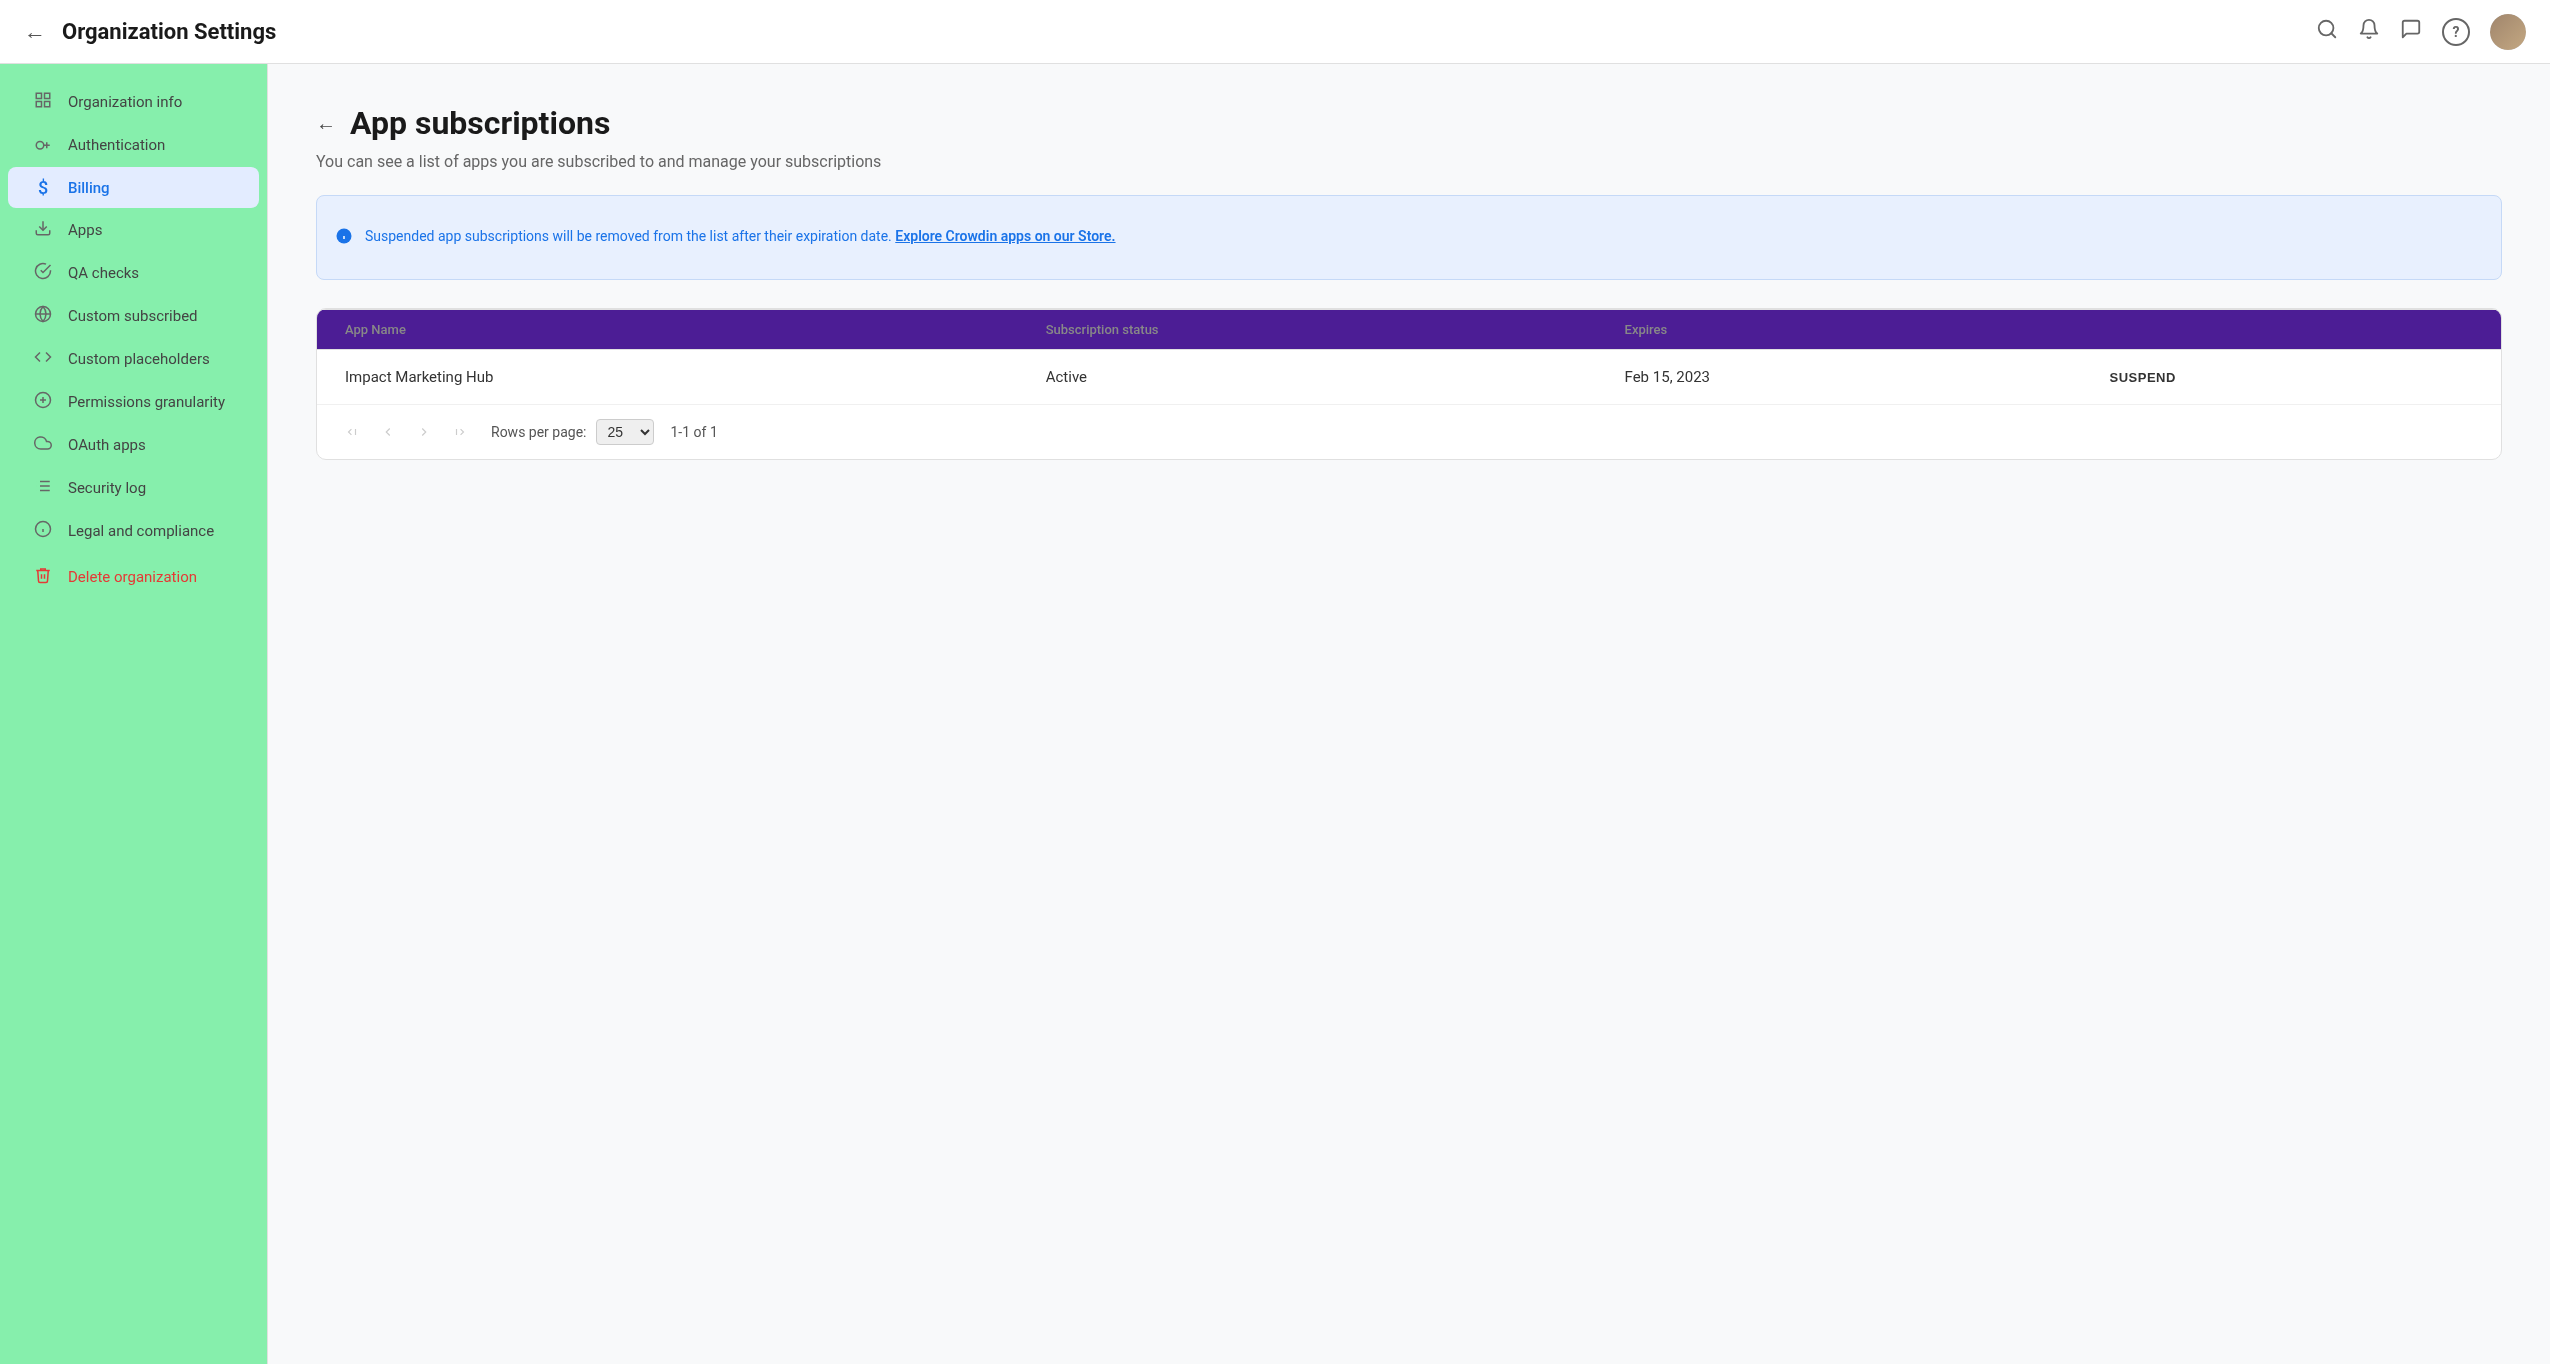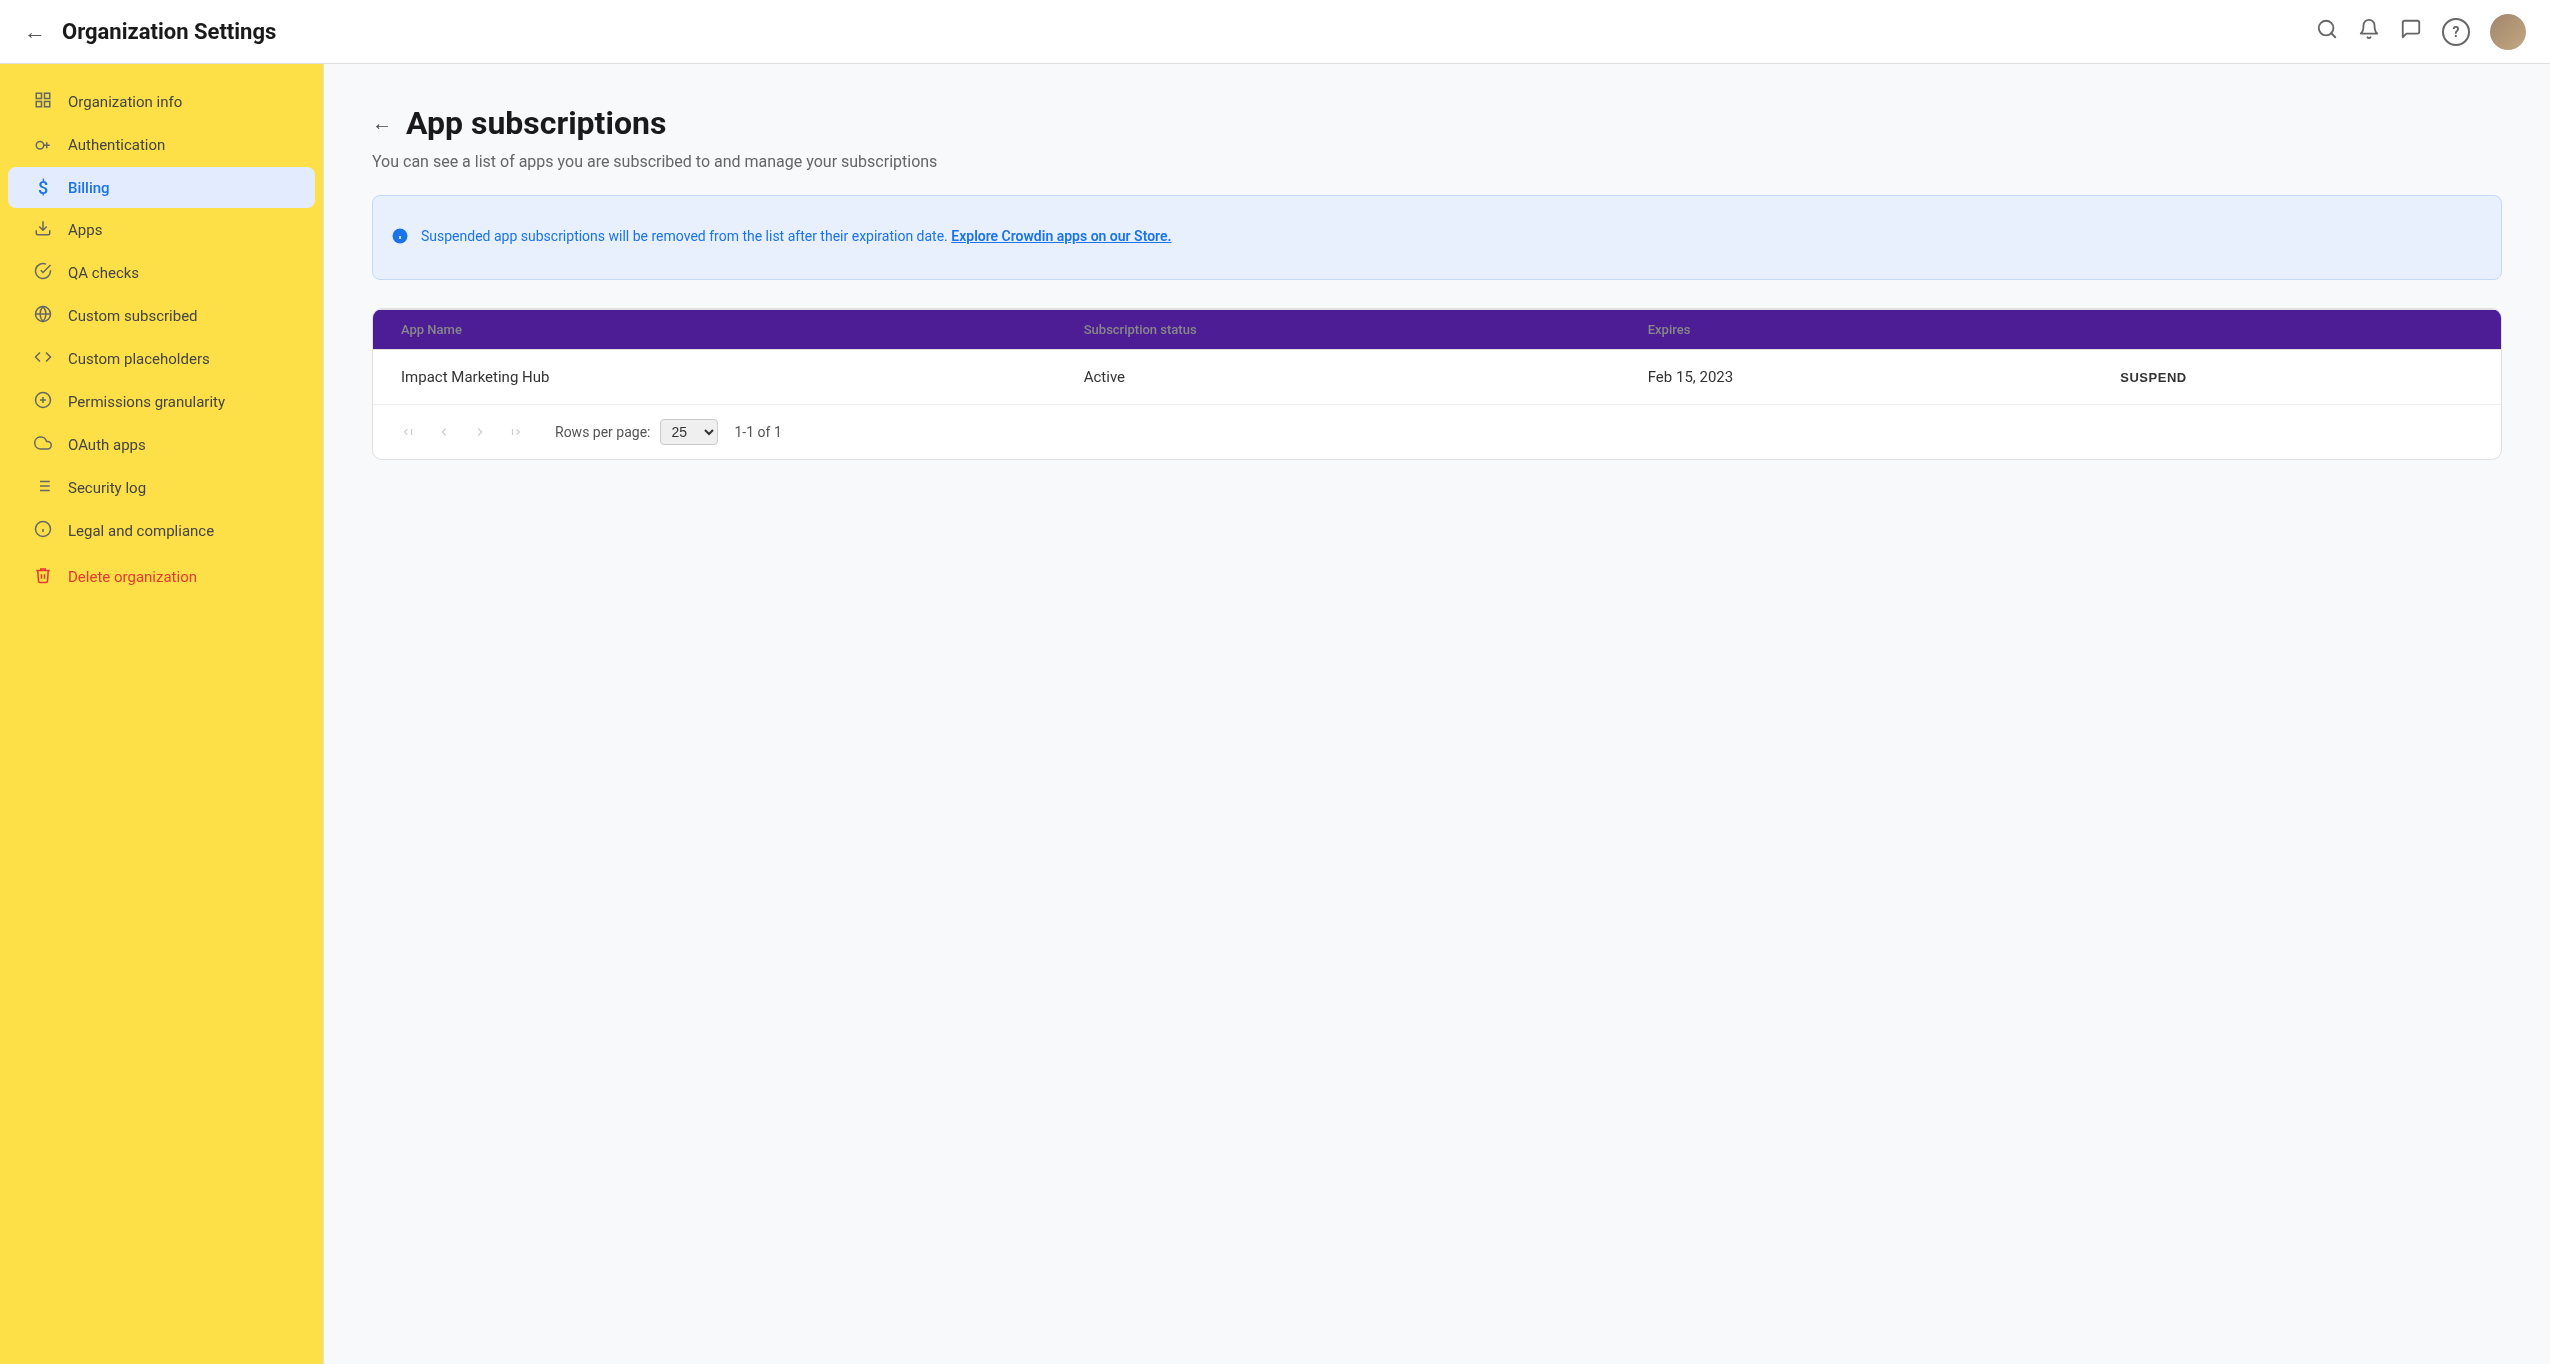--- a/index.html
+++ b/index.html
@@ -17,21 +17,21 @@
     .header-right { display: flex; align-items: center; gap: 20px; }
     .header-icon { font-size: 20px; color: #666; cursor: pointer; }
     .avatar { width: 36px; height: 36px; border-radius: 50%; background: #ccc; overflow: hidden; cursor: pointer; display: flex; align-items: center; justify-content: center; }
     .avatar-img { width: 36px; height: 36px; border-radius: 50%; background: linear-gradient(135deg, #a0856c, #c4a882); }
 
     
     .layout { display: flex; flex: 1; overflow: hidden; }
 
     
     .sidebar {
-      width: 324px; background: #fde047; border-right: 1px solid #e0e0e0;
+      width: 268px; background: #86efac; border-right: 1px solid #e0e0e0;
       overflow-y: auto; flex-shrink: 0; padding: 16px 0;
     }
     .sidebar-item {
       display: flex; align-items: center; gap: 14px;
       padding: 10px 24px; cursor: pointer; border-radius: 8px;
       margin: 1px 8px; color: #444; font-size: 15px; font-weight: 400;
       transition: background 0.15s;
     }
     .sidebar-item.active { background: #e3ecff; color: #1a73e8; font-weight: 500; }
     .sidebar-item.active .si-icon { color: #1a73e8; }
@@ -75,21 +75,21 @@
     .pagination {
       display: flex; align-items: center; gap: 6px; padding: 14px 20px;
       border-top: 1px solid #f0f0f0;
     }
     .pg-btn {
       background: none; border: none; cursor: pointer;
       color: #666; font-size: 16px; padding: 4px 8px;
       display: flex; align-items: center;
     }
     .pg-btn:disabled { color: #ccc; cursor: default; }
-    .rows-label { font-size: 14px; color: #555; margin-left: 18px; margin-right: 4px; }
+    .rows-label { font-size: 14px; color: #555; margin-left: 10px; margin-right: 4px; }
     .rows-select {
       border: 1px solid #ccc; border-radius: 4px; padding: 3px 6px;
       font-size: 14px; color: #333; cursor: pointer;
     }
     .page-info { font-size: 14px; color: #555; margin-left: 10px; }
   </style>
 </head>
 <body>
 
 <div class="header">

